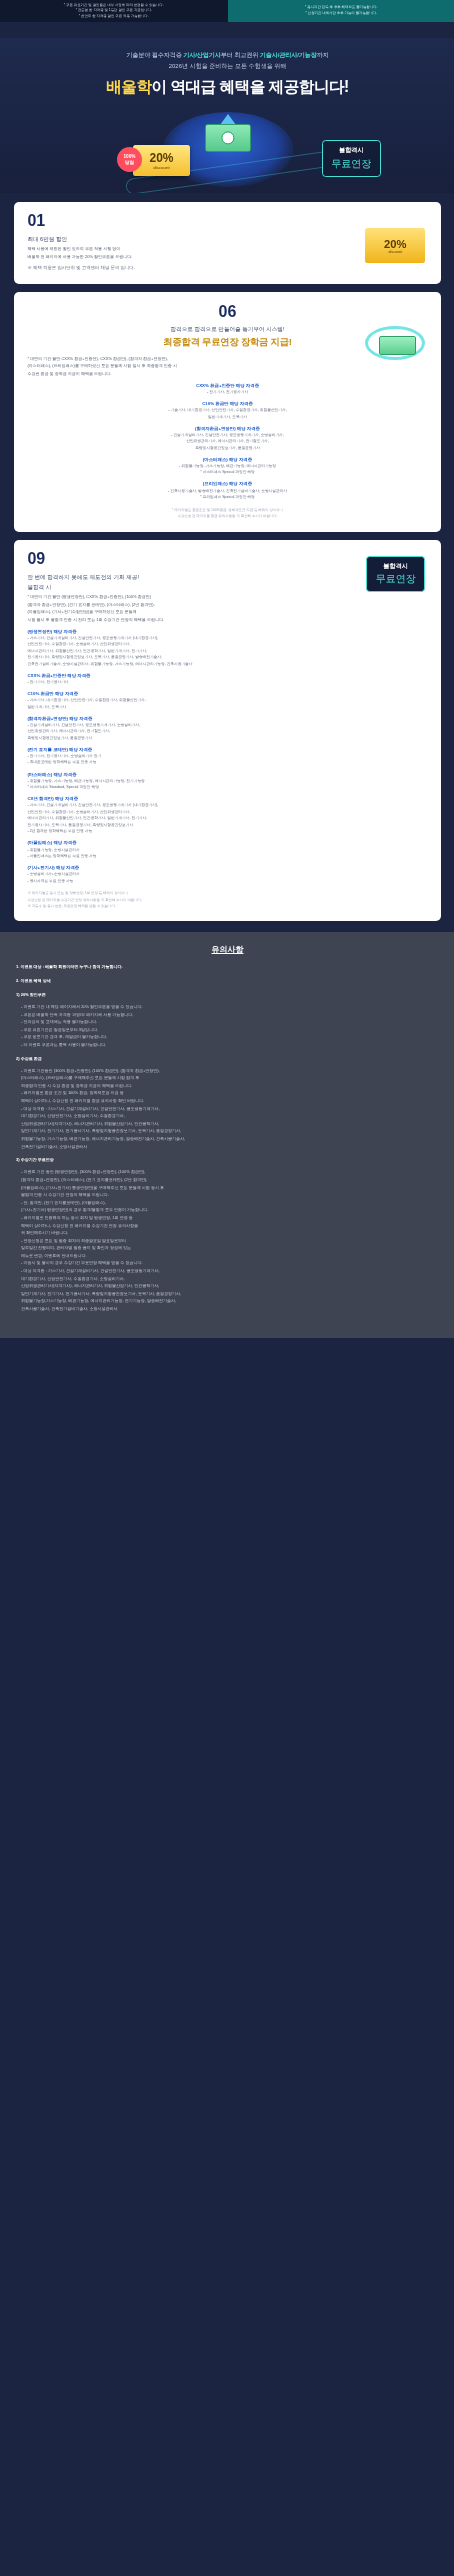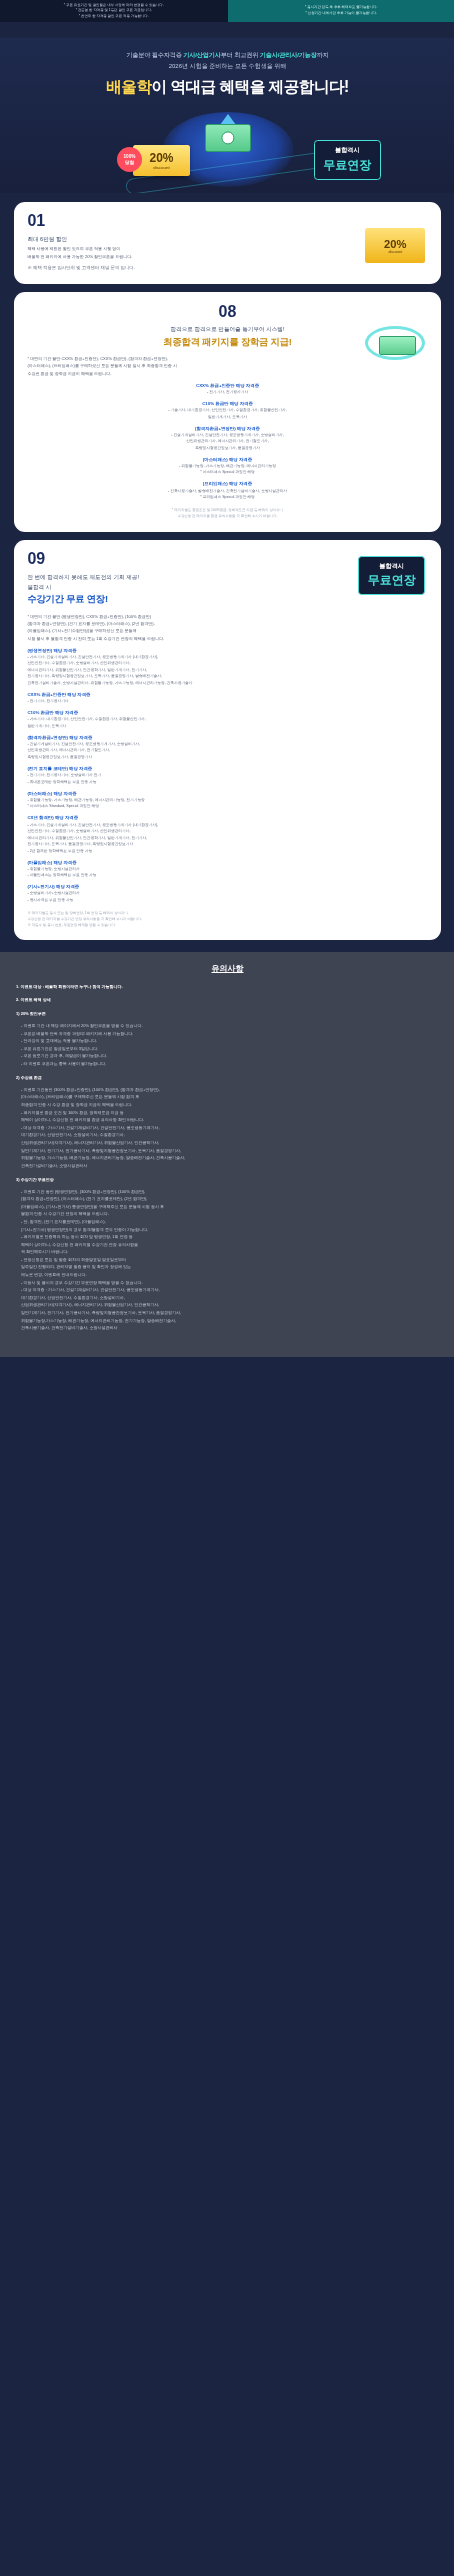--- a/index.html
+++ b/index.html
@@ -138,37 +138,37 @@
     position: absolute;
     right: 74px; top: 40px;
     background: #131d38;
     border: 1.2px solid #49e0d8;
     border-radius: 3.7px;
     padding: 5px 8.7px;
     text-align: center;
     z-index: 3;
   }
   .free-ext-box .l1 { font-size: 6.2px; color: #ffffff; font-weight: bold; }
-  .free-ext-box .l2 { font-size: 12px; color: #49e0d8; font-weight: bold; margin-top: 1.2px; }
+  .free-ext-box .l2 { font-size: 10px; color: #49e0d8; font-weight: normal; margin-top: 1.2px; }
   .band-deco {
     position: absolute;
     left: 50%; top: 65px;
     transform: translateX(-50%) rotate(-8deg);
     width: 206px; height: 16px;
     border: 1.9px solid #3dd6e8;
     border-radius: 25px;
     opacity: .35;
   }
 
   
   .card {
     background: #ffffff;
     color: #222;
     margin: 8.7px 13.7px;
-    border-radius: 11px;
+    border-radius: 5px;
     padding: 11.2px 13.7px 12.5px 13.7px;
     position: relative;
   }
   .card .num {
     font-size: 16px;
     font-weight: bold;
     color: #1a2a5e;
     line-height: 1;
     margin-bottom: 6.2px;
   }
@@ -341,23 +341,23 @@
       <div>배울학 전 패키지에 사용 가능한 20% 할인쿠폰을 드립니다.</div>
     </div>
     <div class="cta">※ 혜택 적용은 입사단위 및 고객센터 채널 문의 입니다.</div>
     <div class="ticket-right">
       <div class="pct">20%</div>
       <div class="sub">discount</div>
     </div>
   </div>
 
   <div class="card card-2 card-center">
-    <div class="num">08</div>
+    <div class="num">06</div>
     <div class="lead">합격으로 합격으로 만들어줄 동기부여 시스템!</div>
-    <div class="headline gold">최종합격 패키지를 장학금 지급!</div>
+    <div class="headline gold">최종합격 무료연장 장학금 지급!</div>
     <div class="deco-ring"></div>
     <div class="deco-bill"></div>
     <div class="desc">
       <div>* 대면의 기간 불만 CXX% 환급+인증단), CXX% 환급단), (합격자 환급+연장반),</div>
       <div>  (마스터패스), (프리임패스)를 구매하셨신 모든 분들께 시험 일시 후 최종합격 인증 시</div>
       <div>  수강료 환급 및 장학금 지급이 혜택을 드립니다.</div>
     </div>
 
     <div class="block">
       <div class="block-title">CXX% 환급+인증단 해당 자격증</div>
@@ -388,21 +388,20 @@
     <div class="note">
       <div>* 패키지별로 환급조건 및 100%환급, 장학제도금 지급 등 혜택이 상이하니</div>
       <div>  수강신청 전 패키지를 환급 유의사항을 꼭 확인해 주시기 바랍니다.</div>
     </div>
   </div>
 
   <div class="card card-3">
     <div class="num">09</div>
     <div class="lead">한 번에 합격하지 못해도 재도전의 기회 제공!</div>
     <div class="lead">불합격 시</div>
-    <div class="headline blue">수강기간 무료 연장!</div>
 
     <div class="free-ext-box inline">
       <div class="l1">불합격시</div>
       <div class="l2">무료연장</div>
     </div>
 
     <div class="desc">
       <div>* 대면의 기간 불만 (평생연장반), CXX% 환급+인증반), (100% 환급반)</div>
       <div>  (합격자 환급+연장반), (건기 표지를 코테반), (마스터패스), (2년 합격반),</div>
       <div>  (마플입패스), (기사+전기수험반업)을 구매하셨신 모든 분들께</div>

